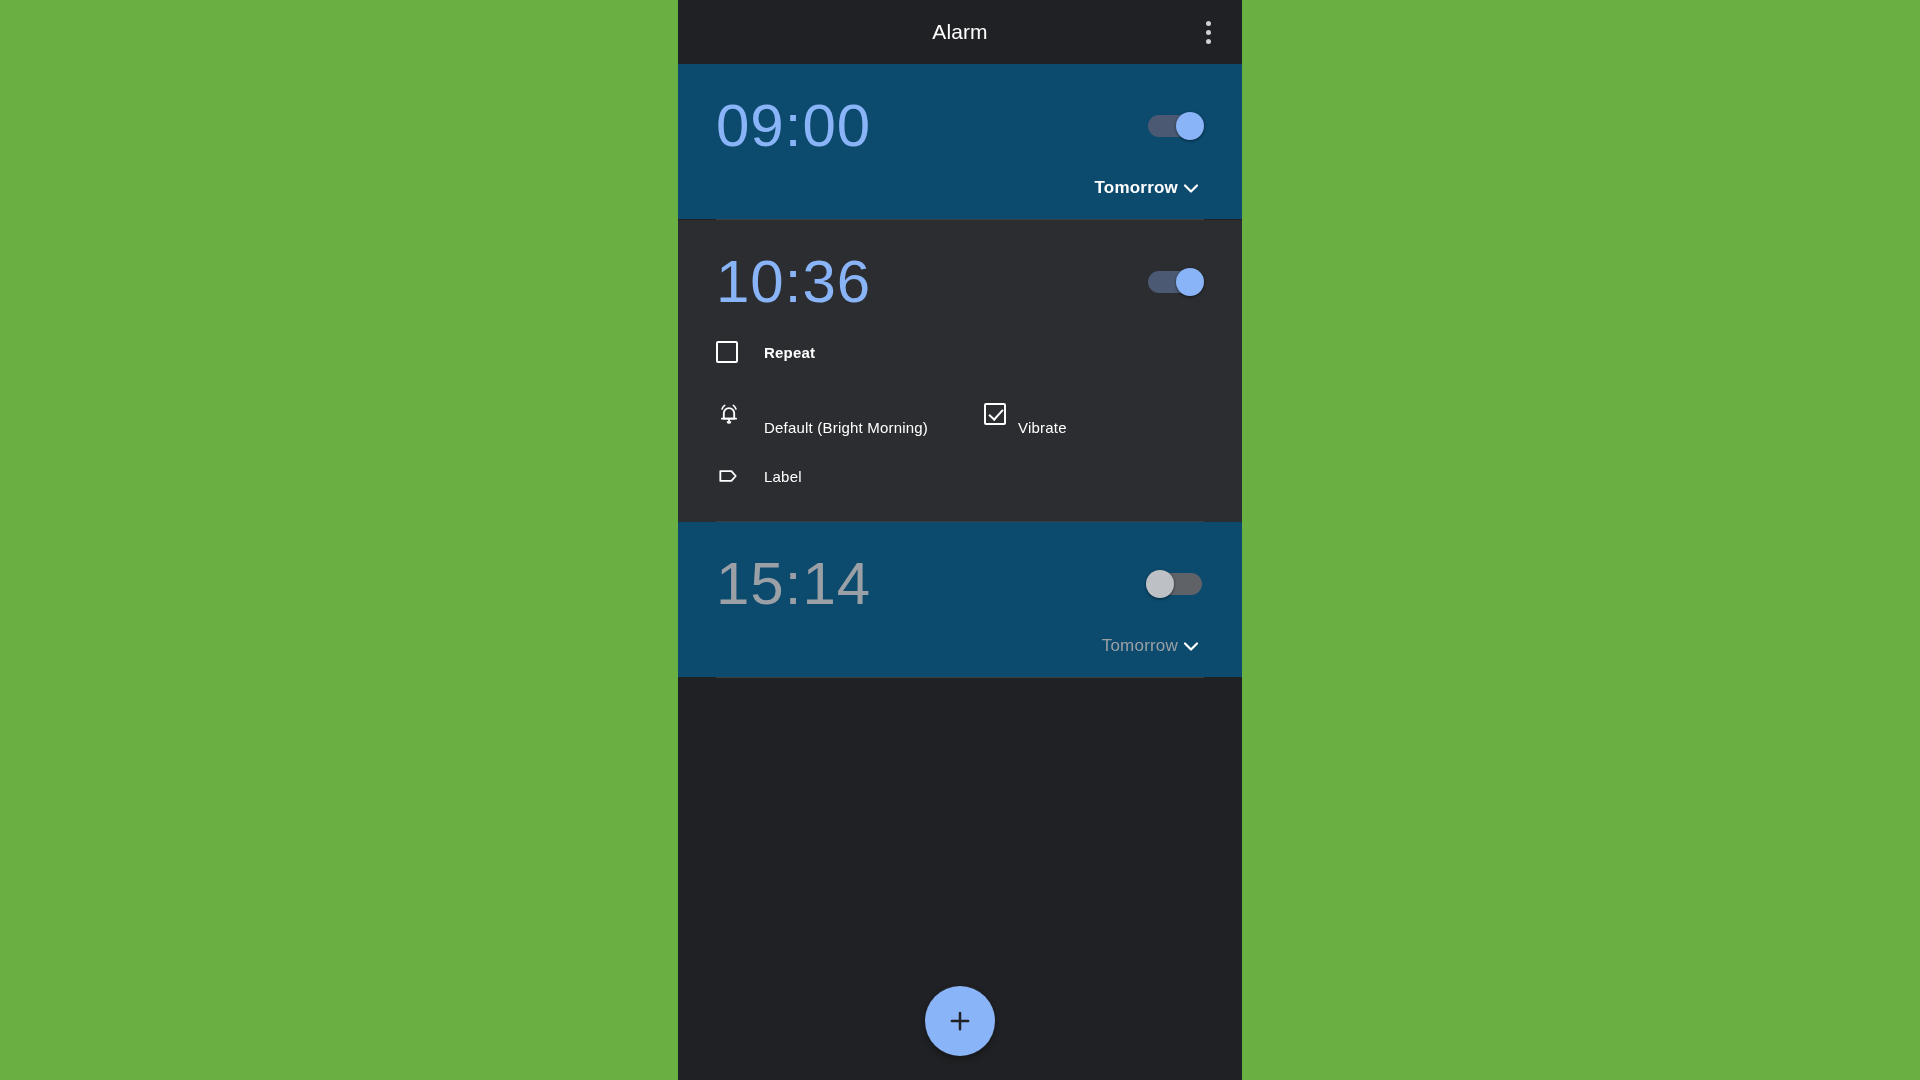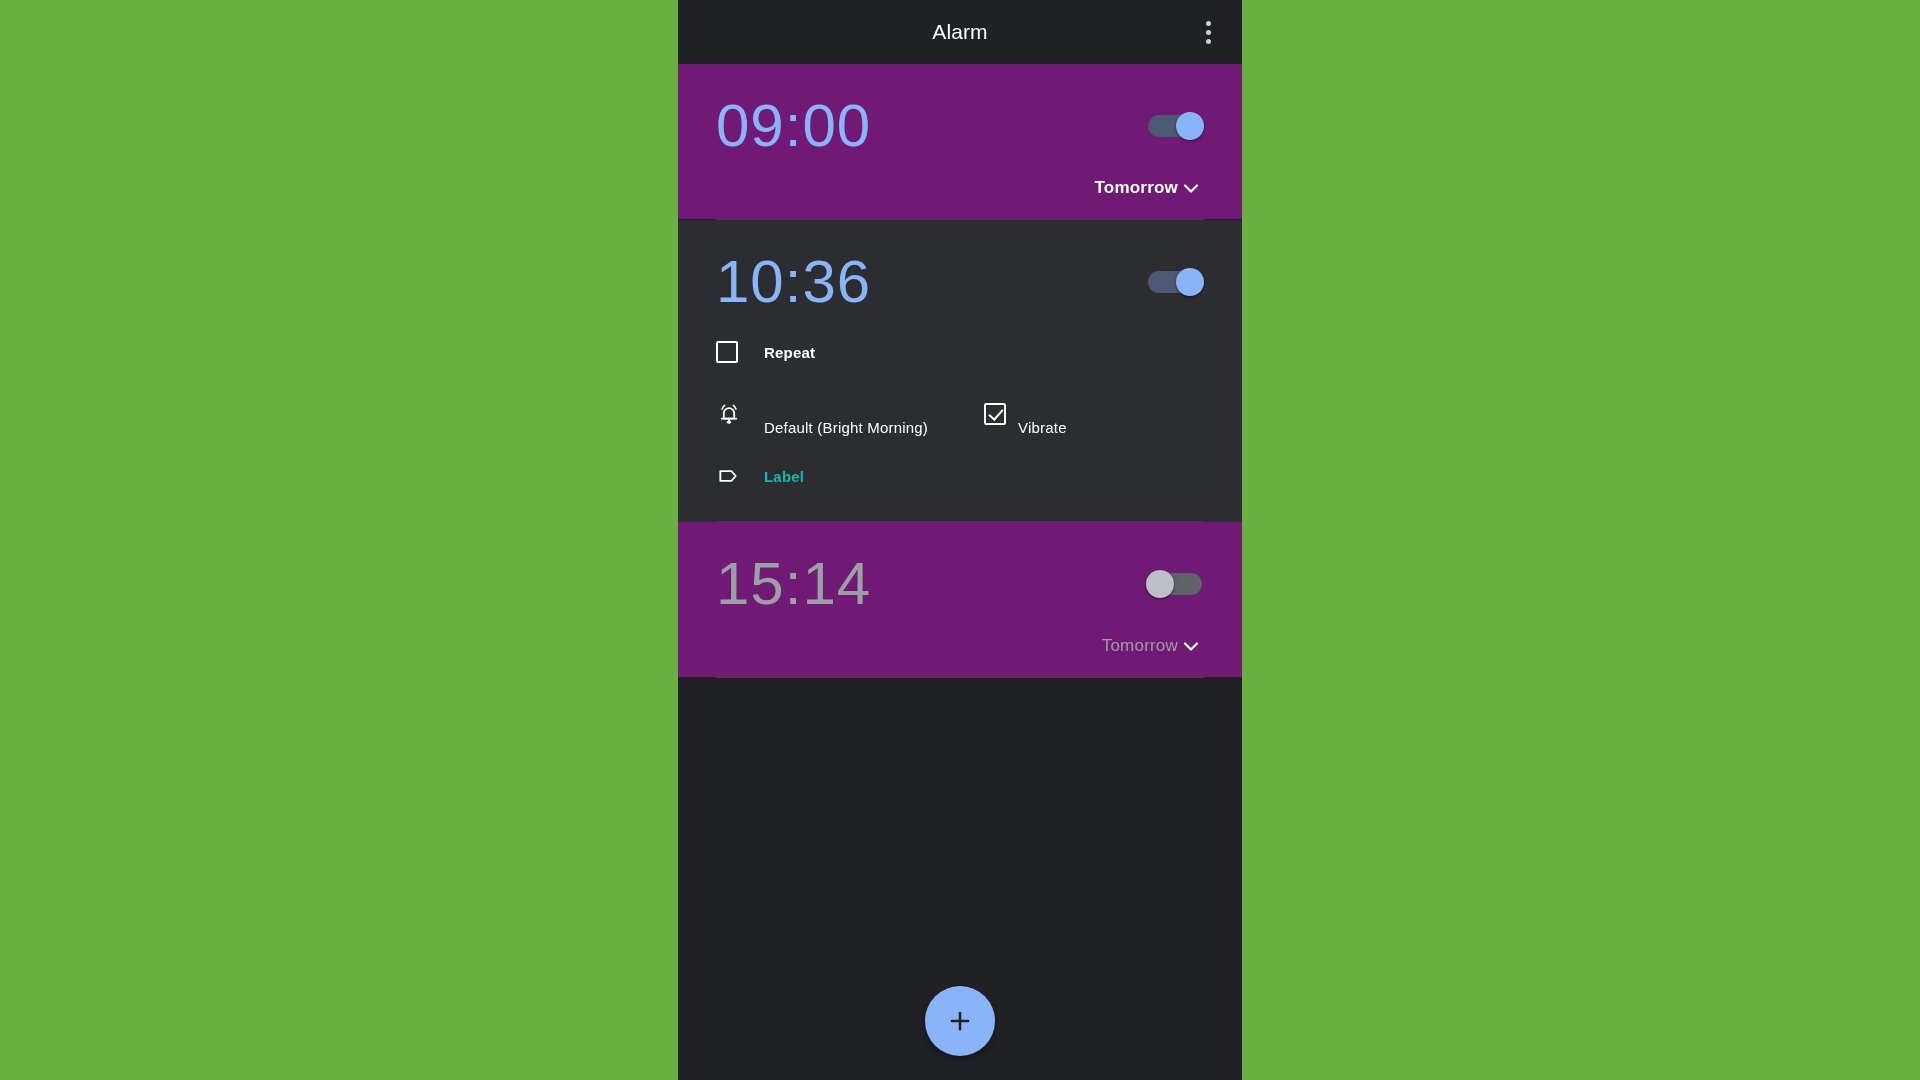--- a/index.html
+++ b/index.html
@@ -55,21 +55,21 @@
     display:block;
     width: 5px; height: 5px;
     border-radius: 50%;
     background: #cfd1d3;
   }
 
   
   .alarm {
     position: relative;
     padding: 0 38px;
-    background: #701a75;
+    background: #0c4a6e;
   }
   .alarm.expanded { background: #2b2d30; }
 
   .alarm-top {
     display: flex;
     align-items: center;
     justify-content: space-between;
     padding-top: 30px;
   }
   .alarm-time {
@@ -150,21 +150,21 @@
     align-items: center;
     justify-content: flex-start;
   }
   .row .txt {
     font-size: 15px;
     color: #ffffff;
     font-weight: 700;
     letter-spacing: .2px;
     margin-left: 10px;
   }
-  .row .txt.muted { color: #14b8a6; font-weight: 700; }
+  .row .txt.muted { color: #ffffff; font-weight: 400; }
   .row .txt.reg { font-weight: 400; margin-top: 27px; }
 
   .checkbox {
     width: 22px; height: 22px;
     border: 2.2px solid #ffffff;
     border-radius: 2px;
     position: relative;
     cursor: pointer;
   }
   .checkbox.checked::after {

